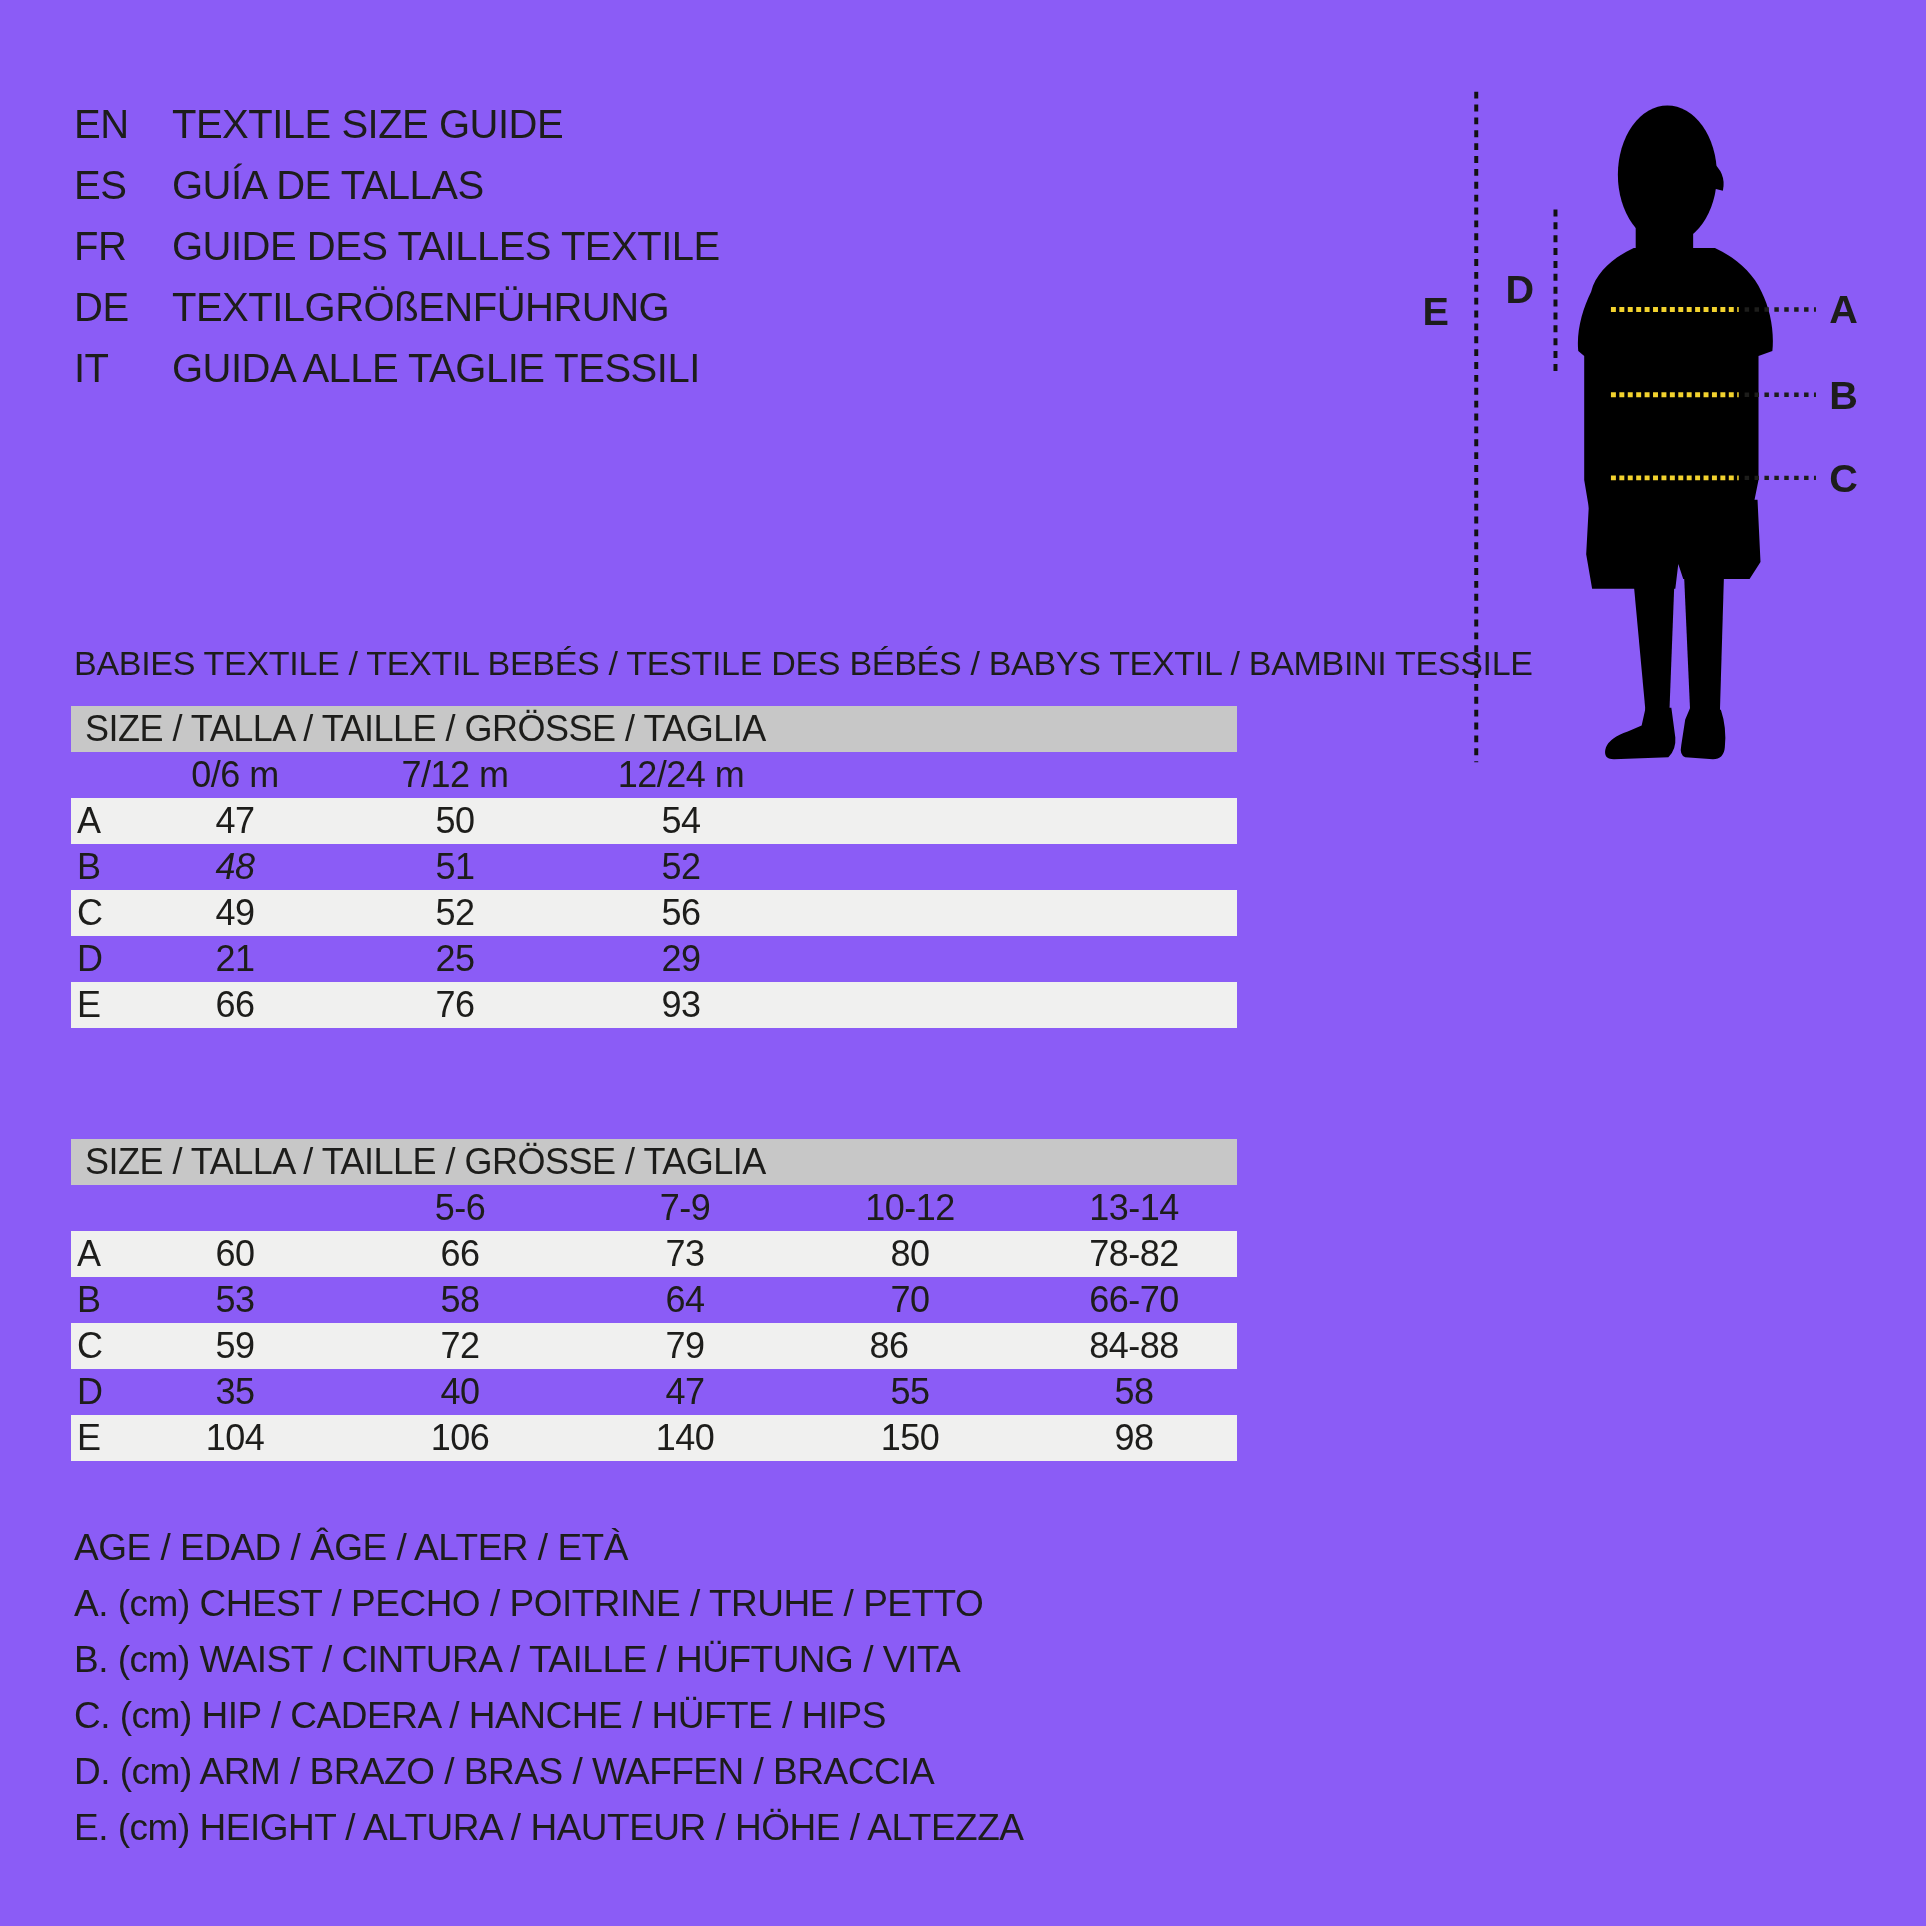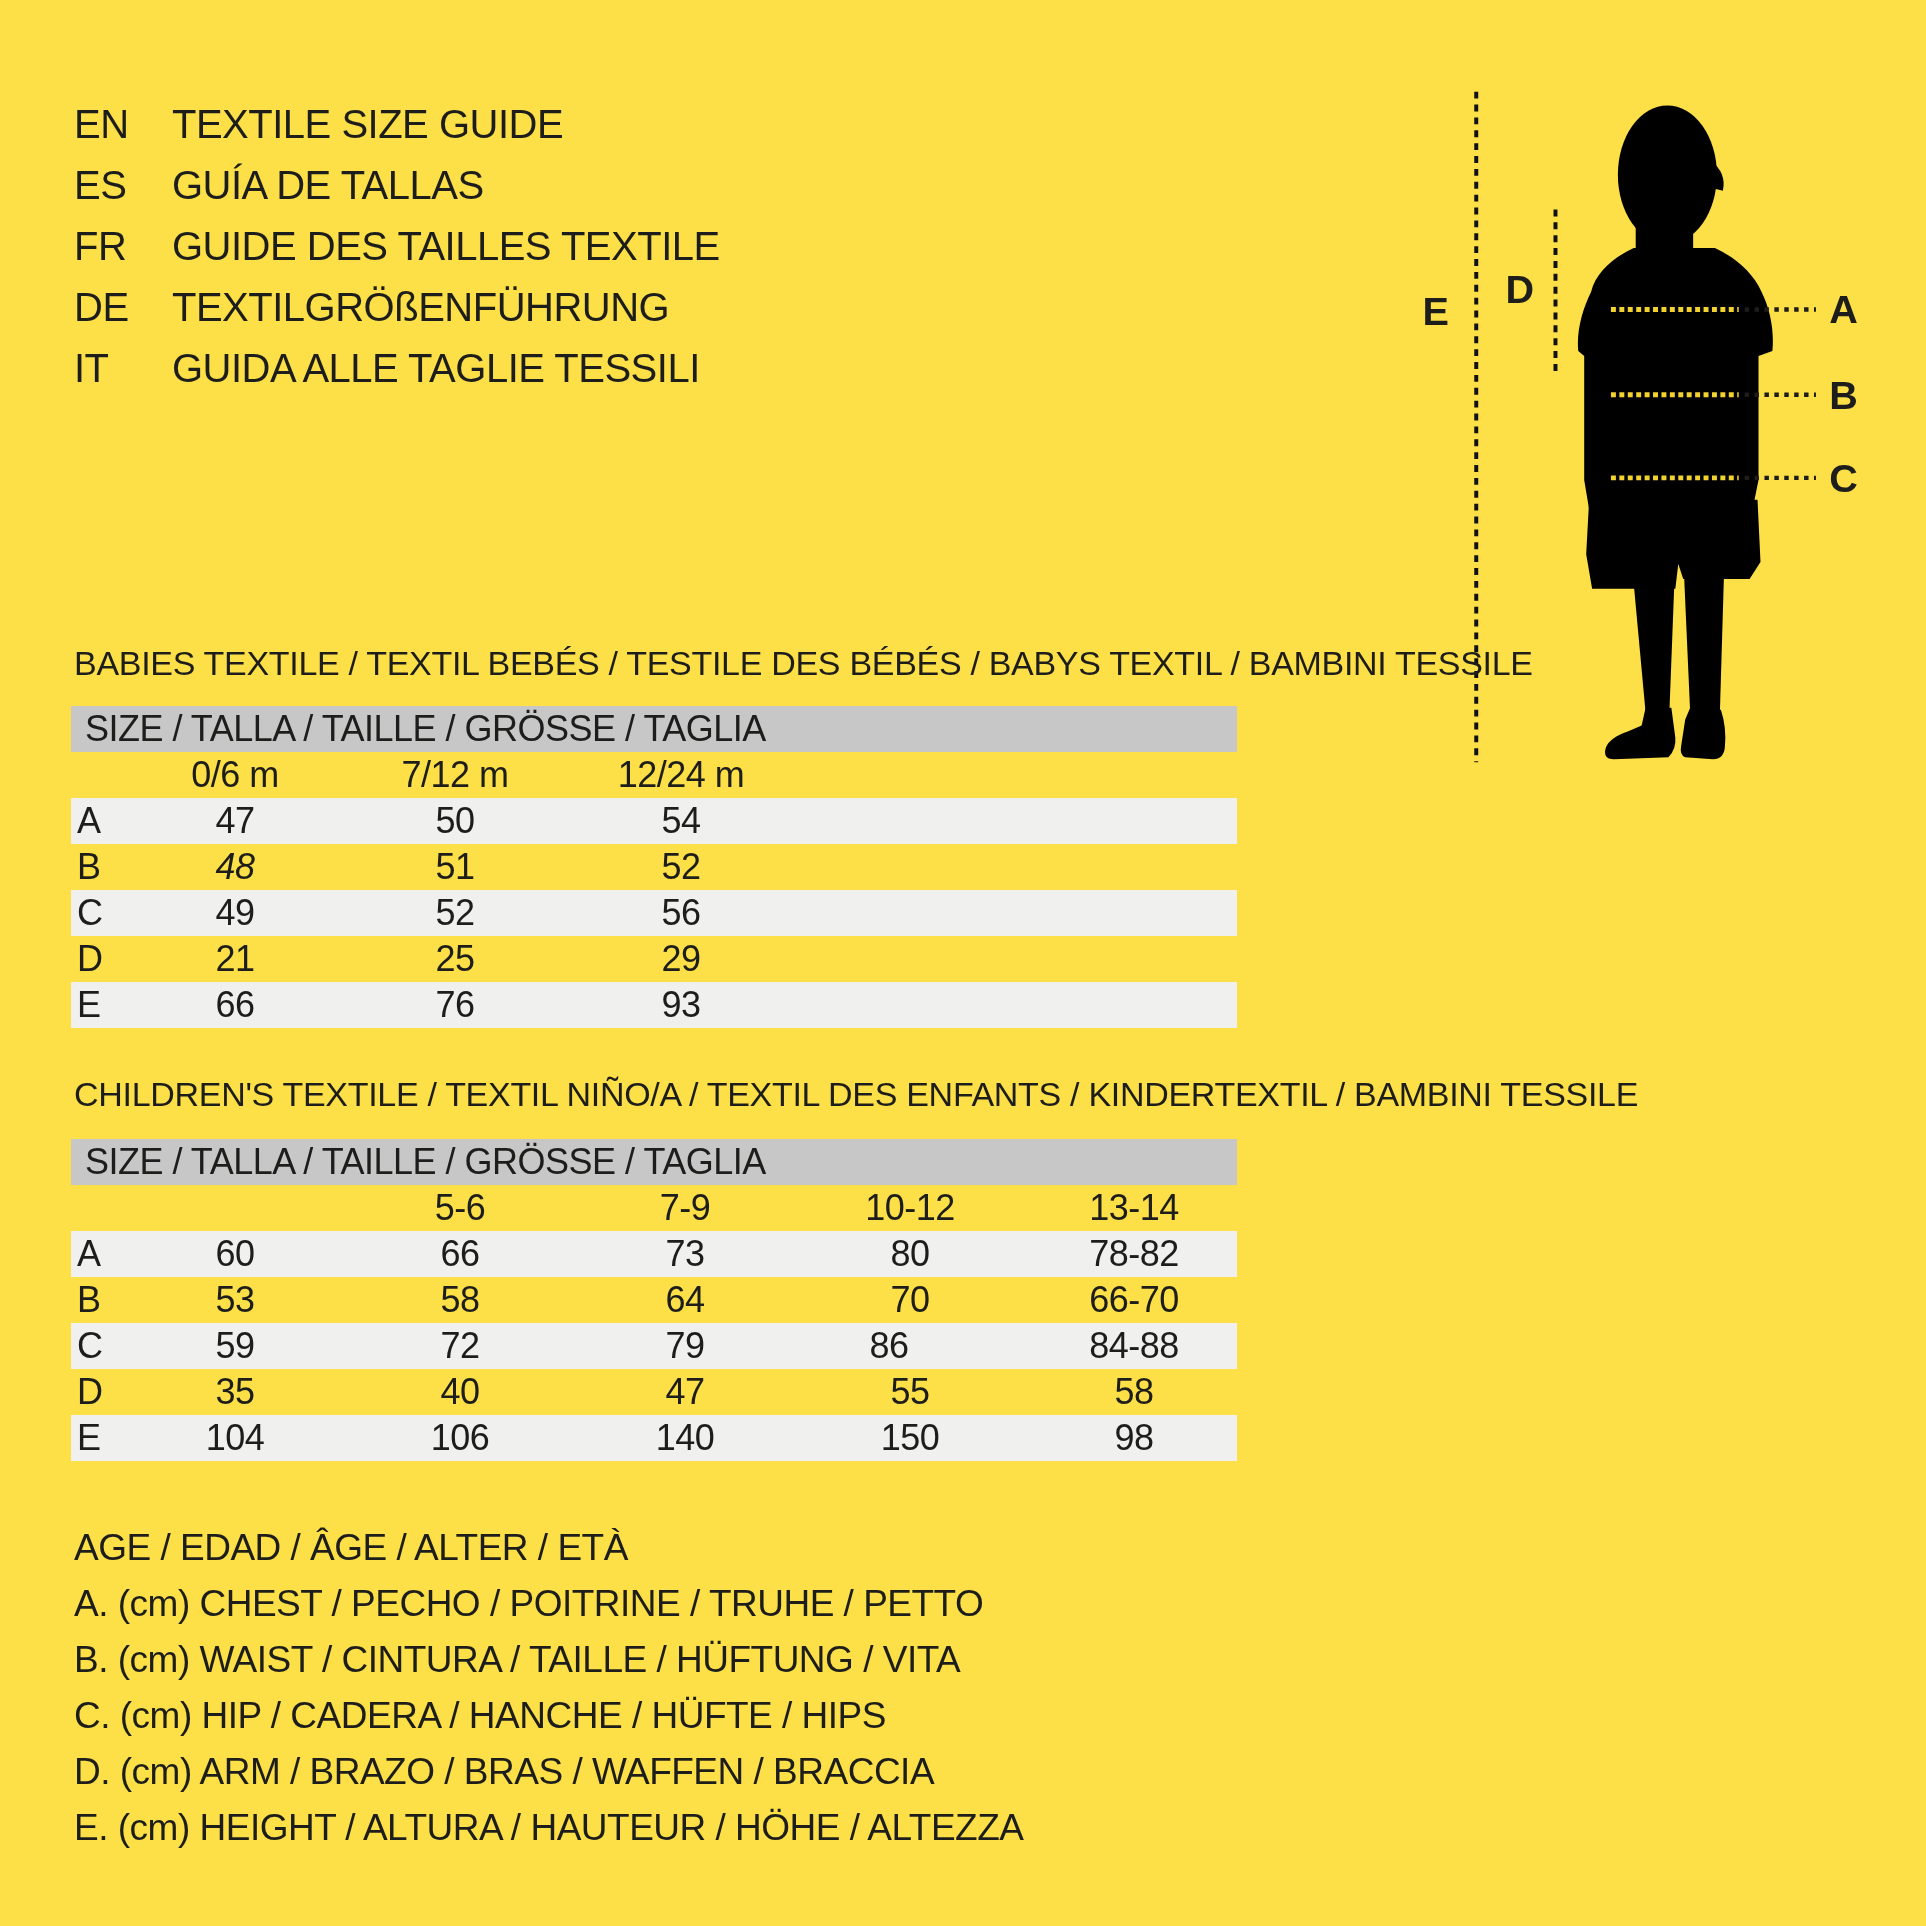--- a/index.html
+++ b/index.html
@@ -1,17 +1,17 @@
 <!DOCTYPE html>
 <html><head>
 <meta charset="utf-8">
 <style>
   html,body{margin:0;padding:0;background:#fff;}
   #canvas{
-    position:relative;width:1927px;height:1927px;background:#fde047;
+    position:relative;width:1927px;height:1927px;background:#8b5cf6;
     font-family:"Liberation Sans",sans-serif;color:#1d1d1b;overflow:hidden;
     letter-spacing:-0.5px;
   }
   
   .lang-block{position:absolute;left:74px;top:94px;}
   .lang-row{display:flex;height:61px;line-height:61px;font-size:40px;}
   .lang-code{width:98px;flex:0 0 98px;}
   .lang-title{white-space:nowrap;}
   
   .section-heading{position:absolute;left:74px;font-size:34px;line-height:38px;white-space:nowrap;letter-spacing:-0.3px;}
@@ -138,21 +138,20 @@
         <span class="cell" style="left: 610px;">29</span>
       </div>
       <div class="trow alt">
         <span class="rlabel">E</span>
         <span class="cell" style="left: 164px;">66</span>
         <span class="cell" style="left: 384px;">76</span>
         <span class="cell" style="left: 610px;">93</span>
       </div>
     </div>
 
-  <div id="children-heading" class="section-heading">CHILDREN'S TEXTILE / TEXTIL NIÑO/A / TEXTIL DES ENFANTS / KINDERTEXTIL / BAMBINI TESSILE</div>
   <div id="children-table" class="size-table">
     <div class="size-bar">SIZE / TALLA / TAILLE / GRÖSSE / TAGLIA</div>
   <div class="trow">
         <span class="cell" style="left: 180px; margin-top: 44px;">3-4</span>
         <span class="cell" style="left: 389px;">5-6</span>
         <span class="cell" style="left: 614px;">7-9</span>
         <span class="cell" style="left: 839px;">10-12</span>
         <span class="cell" style="left: 1063px;">13-14</span>
       </div>
       <div class="trow alt">

